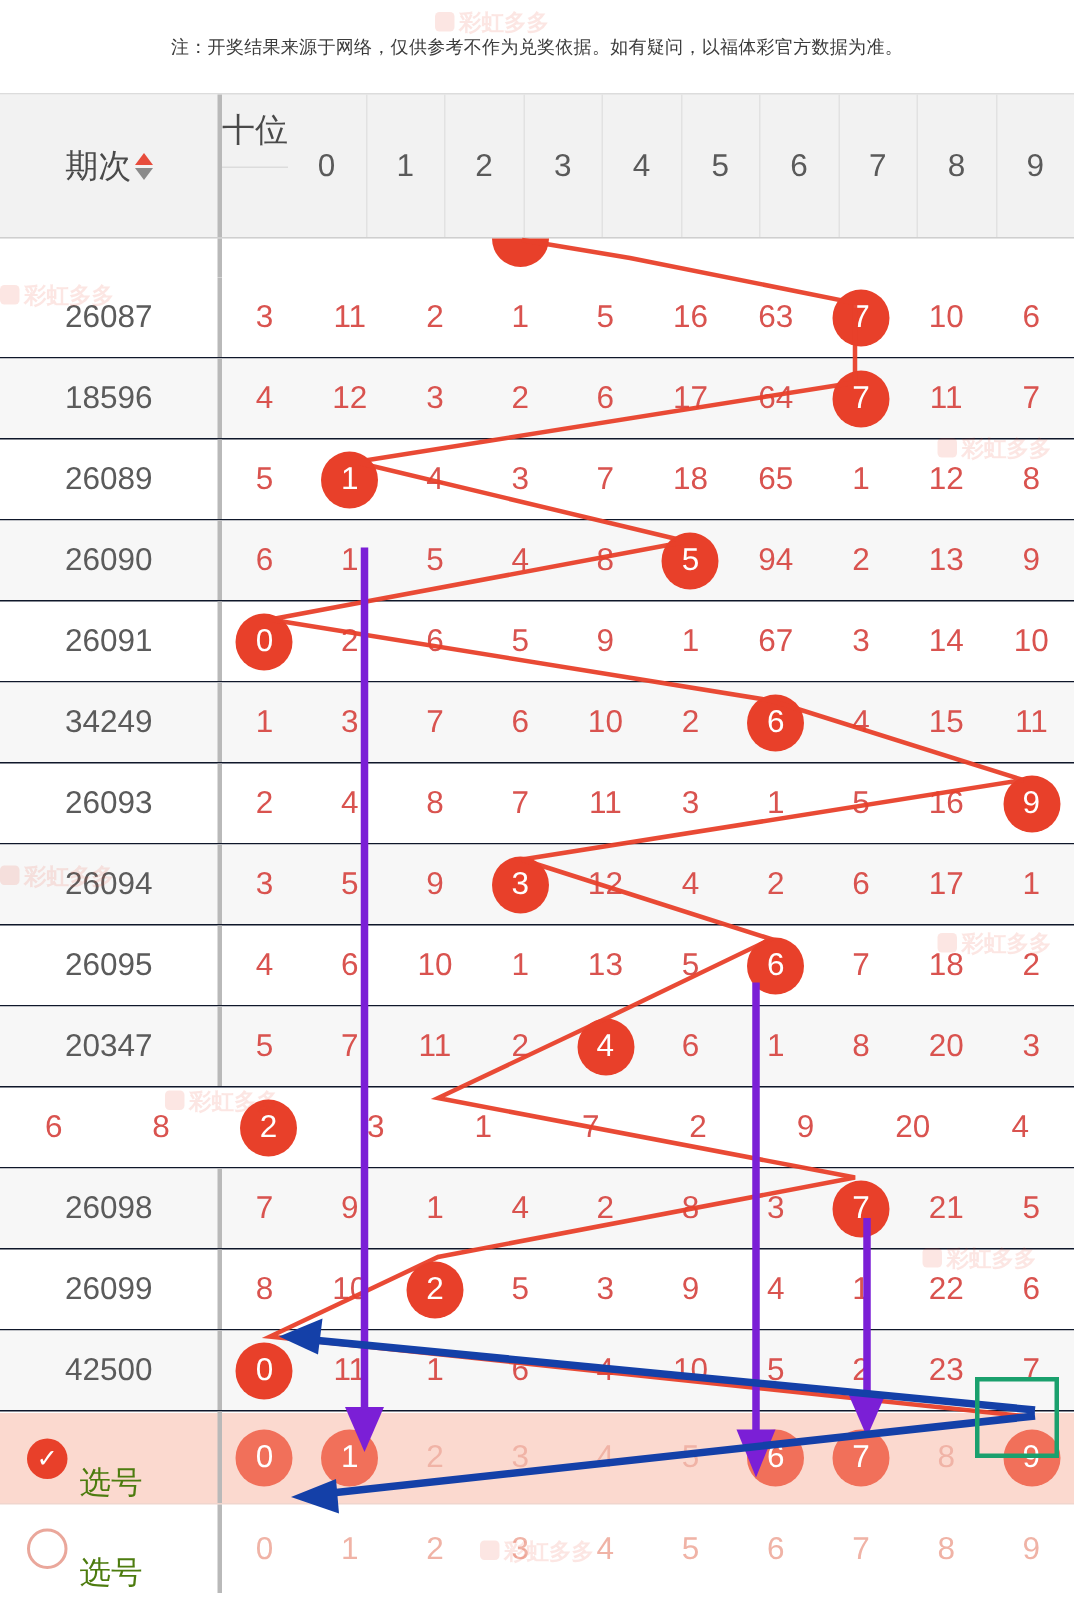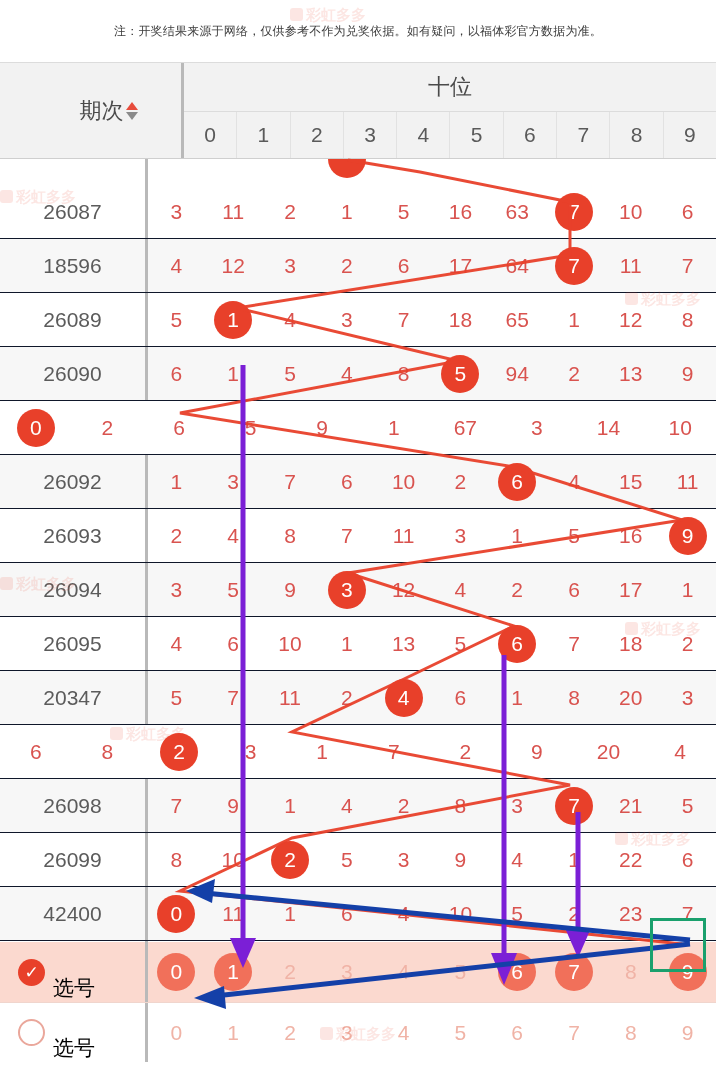--- a/index.html
+++ b/index.html
@@ -41,21 +41,20 @@
   }
   .header-left {
     width: 148px;
     display: flex;
     align-items: center;
     justify-content: center;
     gap: 2px;
     background: #f2f2f2;
     border-right: 3px solid #b9b9b9;
     box-sizing: border-box;
-    margin-left: 36px;
   }
   .header-left .label {
     font-size: 22px;
     color: #4a4a4a;
   }
   .sortarrows {
     display: flex;
     flex-direction: column;
     gap: 2px;
     line-height: 0;
@@ -68,21 +67,21 @@
   }
   .tri-down {
     width: 0; height: 0;
     border-left: 6px solid transparent;
     border-right: 6px solid transparent;
     border-top: 8px solid #8a8a8a;
   }
   .header-right {
     flex: 1;
     display: flex;
-    flex-direction: column;
+    flex-direction: row;
   }
   .header-title {
     height: 48px;
     display: flex;
     align-items: center;
     justify-content: center;
     font-size: 22px;
     color: #4a4a4a;
     border-bottom: 1px solid #dcdcdc;
   }
@@ -181,21 +180,21 @@
     color: #fff;
     font-size: 17px;
     display: flex; align-items: center; justify-content: center;
   }
   .circle-empty {
     width: 27px; height: 27px;
     border-radius: 50%;
     border: 2px solid #eaa79b;
     box-sizing: border-box;
   }
-  .select-label .txt { font-size: 21px; color: #000000; margin-top: 31px; }
+  .select-label .txt { font-size: 21px; color: #4d7c0f; margin-top: 31px; }
   .select-cells { flex: 1; display: flex; height: 100%; }
   .select-cells .cell { font-size: 21px; color: #f0b3a6; }
   .select-cells .ball { background: #f1705a; }
 
   
   .overlay {
     position: absolute;
     left: 0; top: 0;
     width: 716px; height: 1068px;
     pointer-events: none;
@@ -342,37 +341,38 @@
             <div class="cell">
               <span class="ball">5</span>
             </div>
             <div class="cell">94</div>
             <div class="cell">2</div>
             <div class="cell">13</div>
             <div class="cell">9</div>
           </div>
         </div>
         <div class="row">
+          <div class="issue">26091</div>
           <div class="cells">
             <div class="cell">
               <span class="ball">0</span>
             </div>
             <div class="cell">2</div>
             <div class="cell">6</div>
             <div class="cell">5</div>
             <div class="cell">9</div>
             <div class="cell">1</div>
             <div class="cell">67</div>
             <div class="cell">3</div>
             <div class="cell">14</div>
             <div class="cell">10</div>
           </div>
         </div>
         <div class="row alt">
-          <div class="issue">26092</div>
+          <div class="issue">34249</div>
           <div class="cells">
             <div class="cell">1</div>
             <div class="cell">3</div>
             <div class="cell">7</div>
             <div class="cell">6</div>
             <div class="cell">10</div>
             <div class="cell">2</div>
             <div class="cell">
               <span class="ball">6</span>
             </div>
@@ -493,21 +493,21 @@
             <div class="cell">5</div>
             <div class="cell">3</div>
             <div class="cell">9</div>
             <div class="cell">4</div>
             <div class="cell">1</div>
             <div class="cell">22</div>
             <div class="cell">6</div>
           </div>
         </div>
         <div class="row alt">
-          <div class="issue">42400</div>
+          <div class="issue">42500</div>
           <div class="cells">
             <div class="cell">
               <span class="ball">0</span>
             </div>
             <div class="cell">11</div>
             <div class="cell">1</div>
             <div class="cell">6</div>
             <div class="cell">4</div>
             <div class="cell">10</div>
             <div class="cell">5</div>

